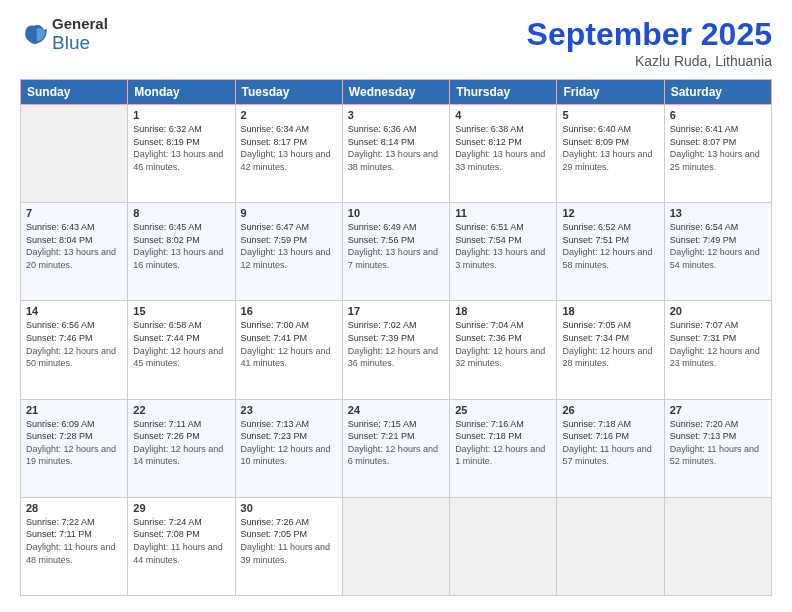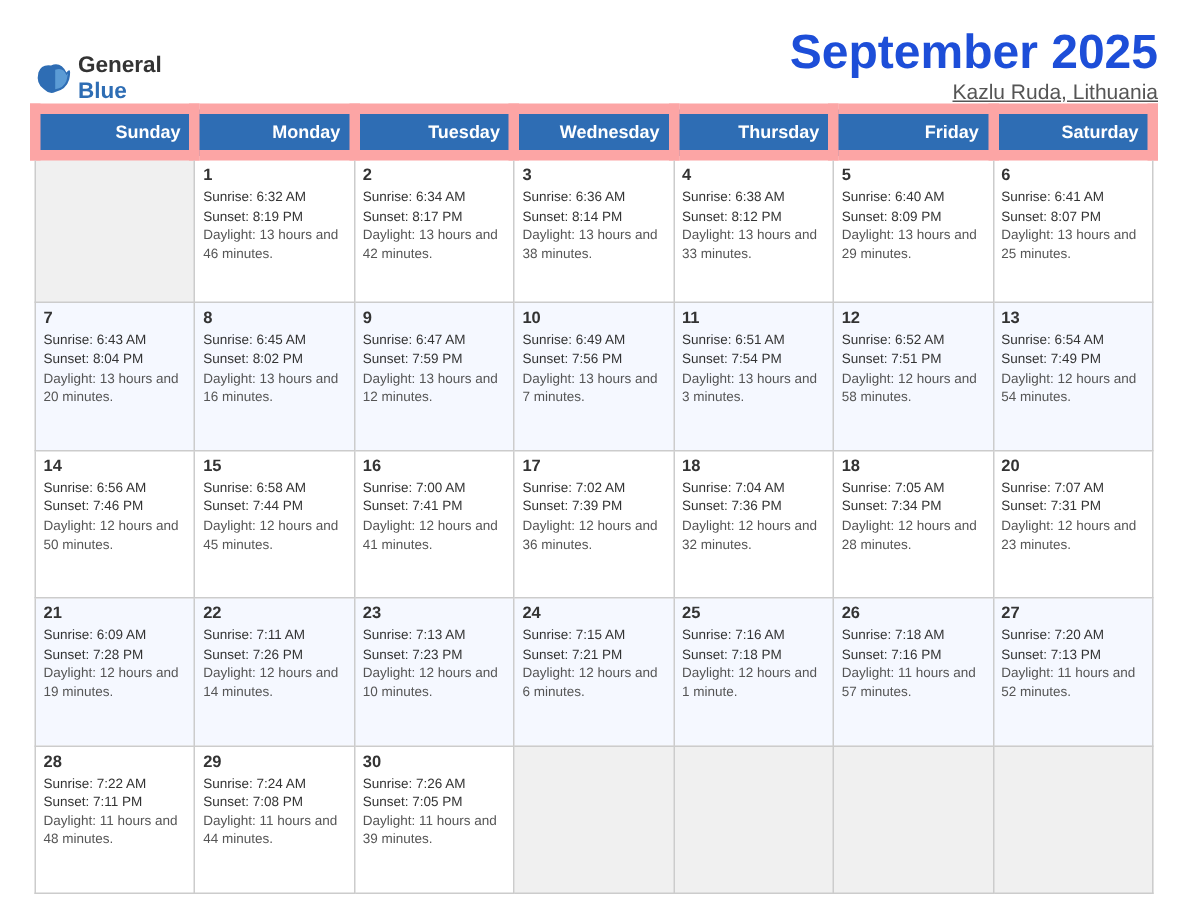--- a/index.html
+++ b/index.html
@@ -13,72 +13,72 @@
     .page {
       width: 792px;
       height: 612px;
       padding: 16px 20px;
       display: flex;
       flex-direction: column;
     }
     .header {
       display: flex;
       justify-content: space-between;
-      align-items: flex-end;
+      align-items: flex-start;
+      margin-bottom: 10px;
     }
     .logo {
       display: flex;
       align-items: center;
       gap: 4px;
     }
     .logo-text {
       display: flex;
       flex-direction: column;
       line-height: 1.1;
     }
     .logo-general {
       font-size: 15px;
       font-weight: bold;
       color: #333;
     }
     .logo-blue {
-      font-size: 15px;
-      font-weight: bold;
+      font-size: 19px;
+      font-weight: normal;
       color: #2e6db4;
     }
     .logo-icon {
       width: 28px;
       height: 28px;
     }
     .title-block {
       text-align: right;
     }
     .title-month {
       font-size: 32px;
       font-weight: bold;
       color: #1d4ed8;
     }
     .title-location {
       font-size: 14px;
       color: #555;
-      text-decoration: underline;
     }
     table {
       width: 100%;
       border-collapse: collapse;
       flex: 1;
     }
     thead tr th {
       background: #2e6db4;
       color: #fff;
       font-size: 12px;
       font-weight: bold;
       padding: 5px 6px;
-      text-align: right;
-      border: 7px solid #fca5a5;
+      text-align: left;
+      border: 1px solid #fca5a5;
     }
     tbody tr td {
       border: 1px solid #ccc;
       vertical-align: top;
       padding: 4px 5px;
       font-size: 9.5px;
       color: #333;
       height: 82px;
       width: 14.28%;
     }

